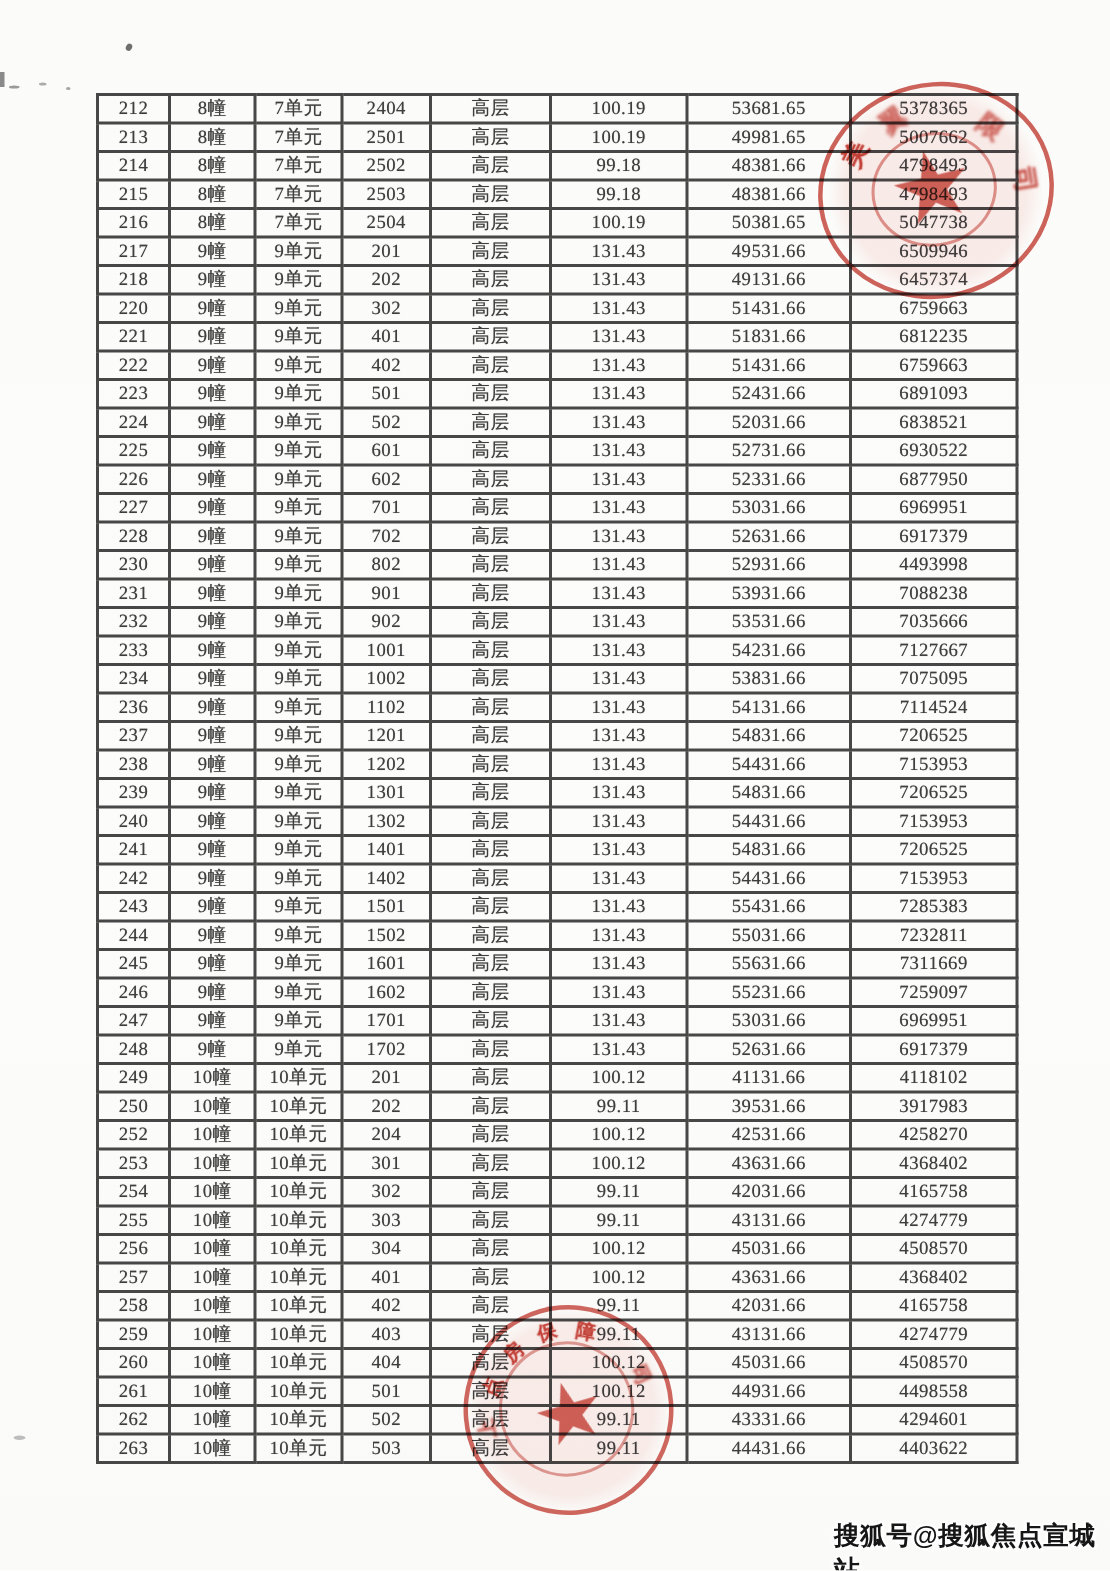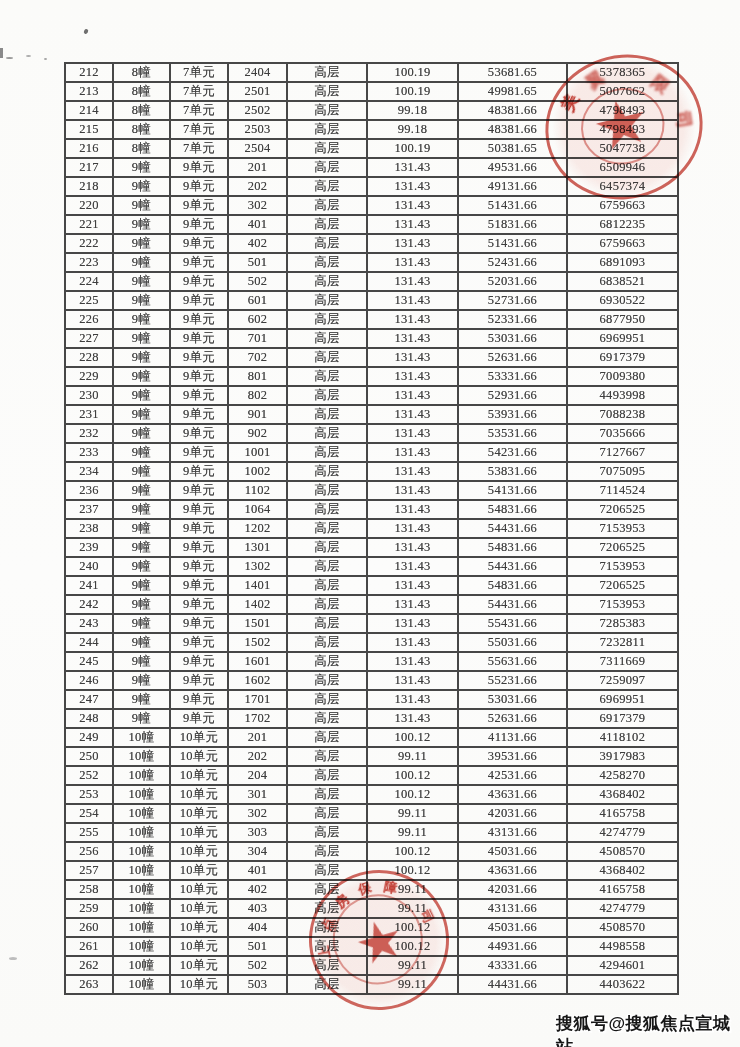--- a/index.html
+++ b/index.html
@@ -248,30 +248,20 @@
           <td>228</td>
           <td>9幢</td>
           <td>9单元</td>
           <td>702</td>
           <td>高层</td>
           <td>131.43</td>
           <td>52631.66</td>
           <td>6917379</td>
         </tr>
         <tr>
-          <td>229</td>
-          <td>9幢</td>
-          <td>9单元</td>
-          <td>801</td>
-          <td>高层</td>
-          <td>131.43</td>
-          <td>53331.66</td>
-          <td>7009380</td>
-        </tr>
-        <tr>
           <td>230</td>
           <td>9幢</td>
           <td>9单元</td>
           <td>802</td>
           <td>高层</td>
           <td>131.43</td>
           <td>52931.66</td>
           <td>4493998</td>
         </tr>
         <tr>
@@ -321,21 +311,21 @@
           <td>1102</td>
           <td>高层</td>
           <td>131.43</td>
           <td>54131.66</td>
           <td>7114524</td>
         </tr>
         <tr>
           <td>237</td>
           <td>9幢</td>
           <td>9单元</td>
-          <td>1064</td>
+          <td>1201</td>
           <td>高层</td>
           <td>131.43</td>
           <td>54831.66</td>
           <td>7206525</td>
         </tr>
         <tr>
           <td>238</td>
           <td>9幢</td>
           <td>9单元</td>
           <td>1202</td>

